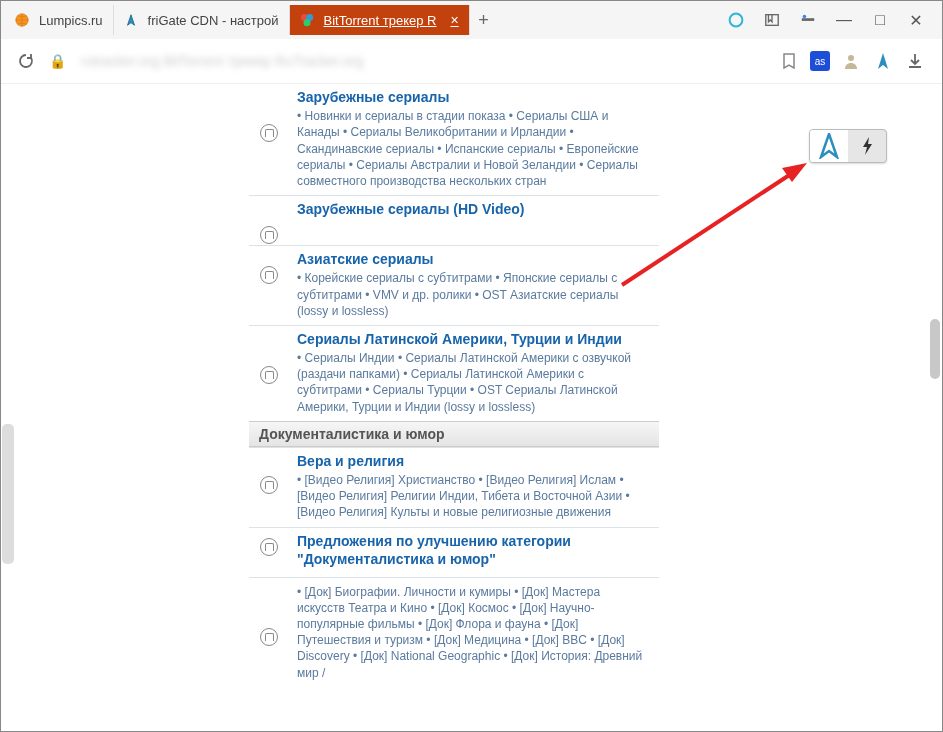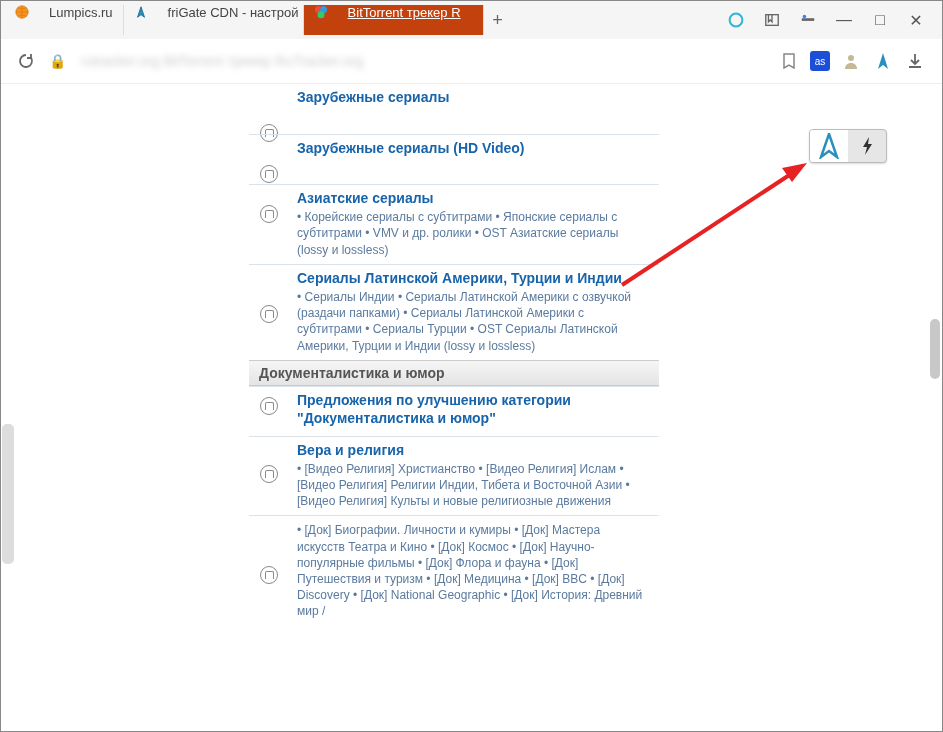--- a/index.html
+++ b/index.html
@@ -1,21 +1,21 @@
 <!DOCTYPE html>
 <html><head>
 <meta charset="utf-8">
 <style>
 * { margin: 0; padding: 0; box-sizing: border-box; }
 body { font-family: Arial, sans-serif; background: #fff; width: 943px; height: 732px; overflow: hidden; position: relative; }
 
 .window { border: 1px solid #888; width: 943px; height: 732px; display: flex; flex-direction: column; }
 
 .tabbar { height: 38px; background: #f5f5f5; display: flex; align-items: center; padding: 0 4px; }
-.tab { display: flex; align-items: flex-start; height: 30px; padding: 0 10px; border-right: 1px solid #ddd; cursor: pointer; font-size: 13px; color: #444; gap: 20px; max-width: 180px; overflow: hidden; white-space: nowrap; }
+.tab { display: flex; align-items: center; height: 30px; padding: 0 10px; border-right: 1px solid #ddd; cursor: pointer; font-size: 13px; color: #444; gap: 10px; max-width: 180px; overflow: hidden; white-space: nowrap; }
 .tab.active { background: #c2410c; color: #fff; text-decoration: underline; }
 .tab-icon { width: 14px; height: 14px; display: flex; align-items: center; justify-content: center; }
 .tab-close { font-size: 14px; padding-left: 4px; }
 .newtab { width: 28px; text-align: center; font-size: 18px; cursor: pointer; color: #666; }
 .winctrls { margin-left: auto; display: flex; align-items: center; gap: 20px; padding-right: 14px; }
 .winbtn { width: 16px; height: 16px; cursor: pointer; color: #555; display: flex; align-items: center; justify-content: center; }
 
 .addrbar { height: 45px; background: #fff; border-bottom: 1px solid #eee; display: flex; align-items: center; padding: 0 16px; gap: 14px; }
 .reload { width: 18px; height: 18px; cursor: pointer; }
 .lockwrap { width: 18px; text-align: center; }
@@ -140,20 +140,21 @@
 
   <div class="viewport">
     <div class="left-scroll"></div>
     <div class="content">
 
       <div class="row first">
         <div class="notif-col" style="top:40px;">
             <div class="notif"></div>
           </div>
         <a class="cat-title">Зарубежные сериалы</a>
+        <div class="cat-items">• Новинки и сериалы в стадии показа • Сериалы США и Канады • Сериалы Великобритании и Ирландии • Скандинавские сериалы • Испанские сериалы • Европейские сериалы • Сериалы Австралии и Новой Зеландии • Сериалы совместного производства нескольких стран</div>
       </div>
 
       <div class="row">
         <div class="notif-col" style="top:30px;">
             <div class="notif"></div>
           </div>
         <a class="cat-title">Зарубежные сериалы (HD Video)</a>
       </div>
 
       <div class="row">
@@ -168,32 +169,32 @@
         <div class="notif-col" style="top:40px;">
             <div class="notif"></div>
           </div>
         <a class="cat-title">Сериалы Латинской Америки, Турции и Индии</a>
         <div class="cat-items">• Сериалы Индии • Сериалы Латинской Америки с озвучкой (раздачи папками) • Сериалы Латинской Америки с субтитрами • Сериалы Турции • OST Сериалы Латинской Америки, Турции и Индии (lossy и lossless)</div>
       </div>
 
       <div class="section-header">Документалистика и юмор</div>
 
       <div class="row">
-        <div class="notif-col" style="top:10px;">
-            <div class="notif"></div>
-          </div>
-        <a class="cat-title">Предложения по улучшению категории "Документалистика и юмор"</a>
-      </div>
-
-      <div class="row">
         <div class="notif-col" style="top:28px;">
             <div class="notif"></div>
           </div>
         <a class="cat-title">Вера и религия</a>
         <div class="cat-items">• [Видео Религия] Христианство • [Видео Религия] Ислам • [Видео Религия] Религии Индии, Тибета и Восточной Азии • [Видео Религия] Культы и новые религиозные движения</div>
+      </div>
+
+      <div class="row">
+        <div class="notif-col" style="top:10px;">
+            <div class="notif"></div>
+          </div>
+        <a class="cat-title">Предложения по улучшению категории "Документалистика и юмор"</a>
       </div>
 
       <div class="row">
         <div class="notif-col" style="top:50px;">
             <div class="notif"></div>
           </div>
         <div class="cat-items">• [Док] Биографии. Личности и кумиры • [Док] Мастера искусств Театра и Кино • [Док] Космос • [Док] Научно-популярные фильмы • [Док] Флора и фауна • [Док] Путешествия и туризм • [Док] Медицина • [Док] BBC • [Док] Discovery • [Док] National Geographic • [Док] История: Древний мир /</div>
       </div>
 
     </div>

